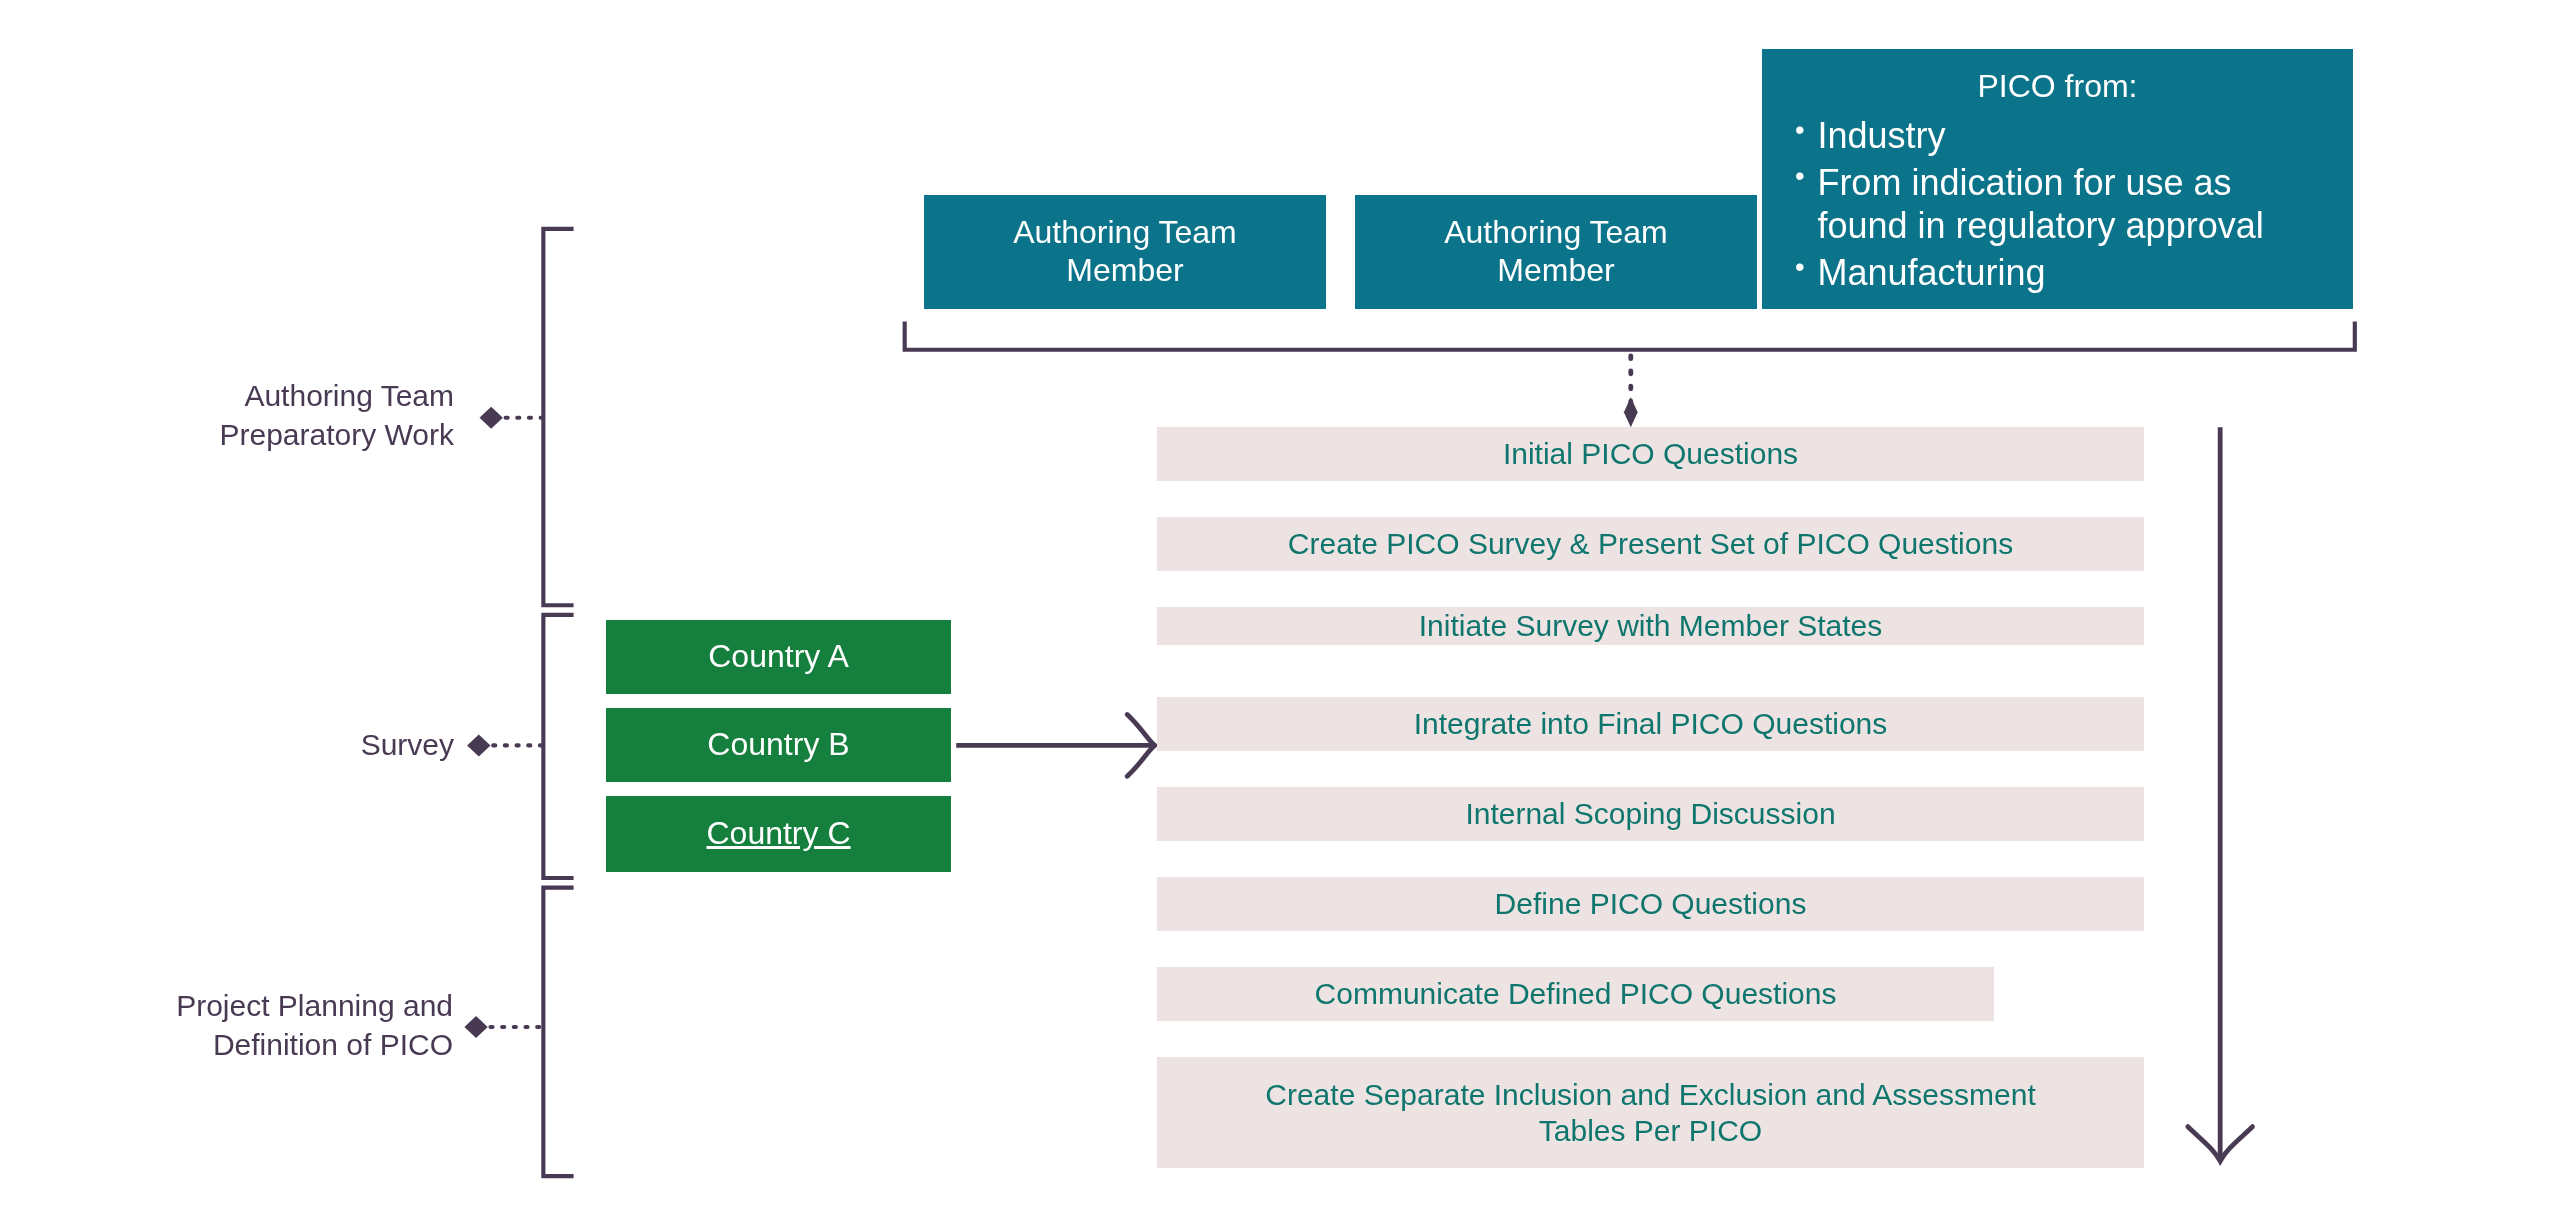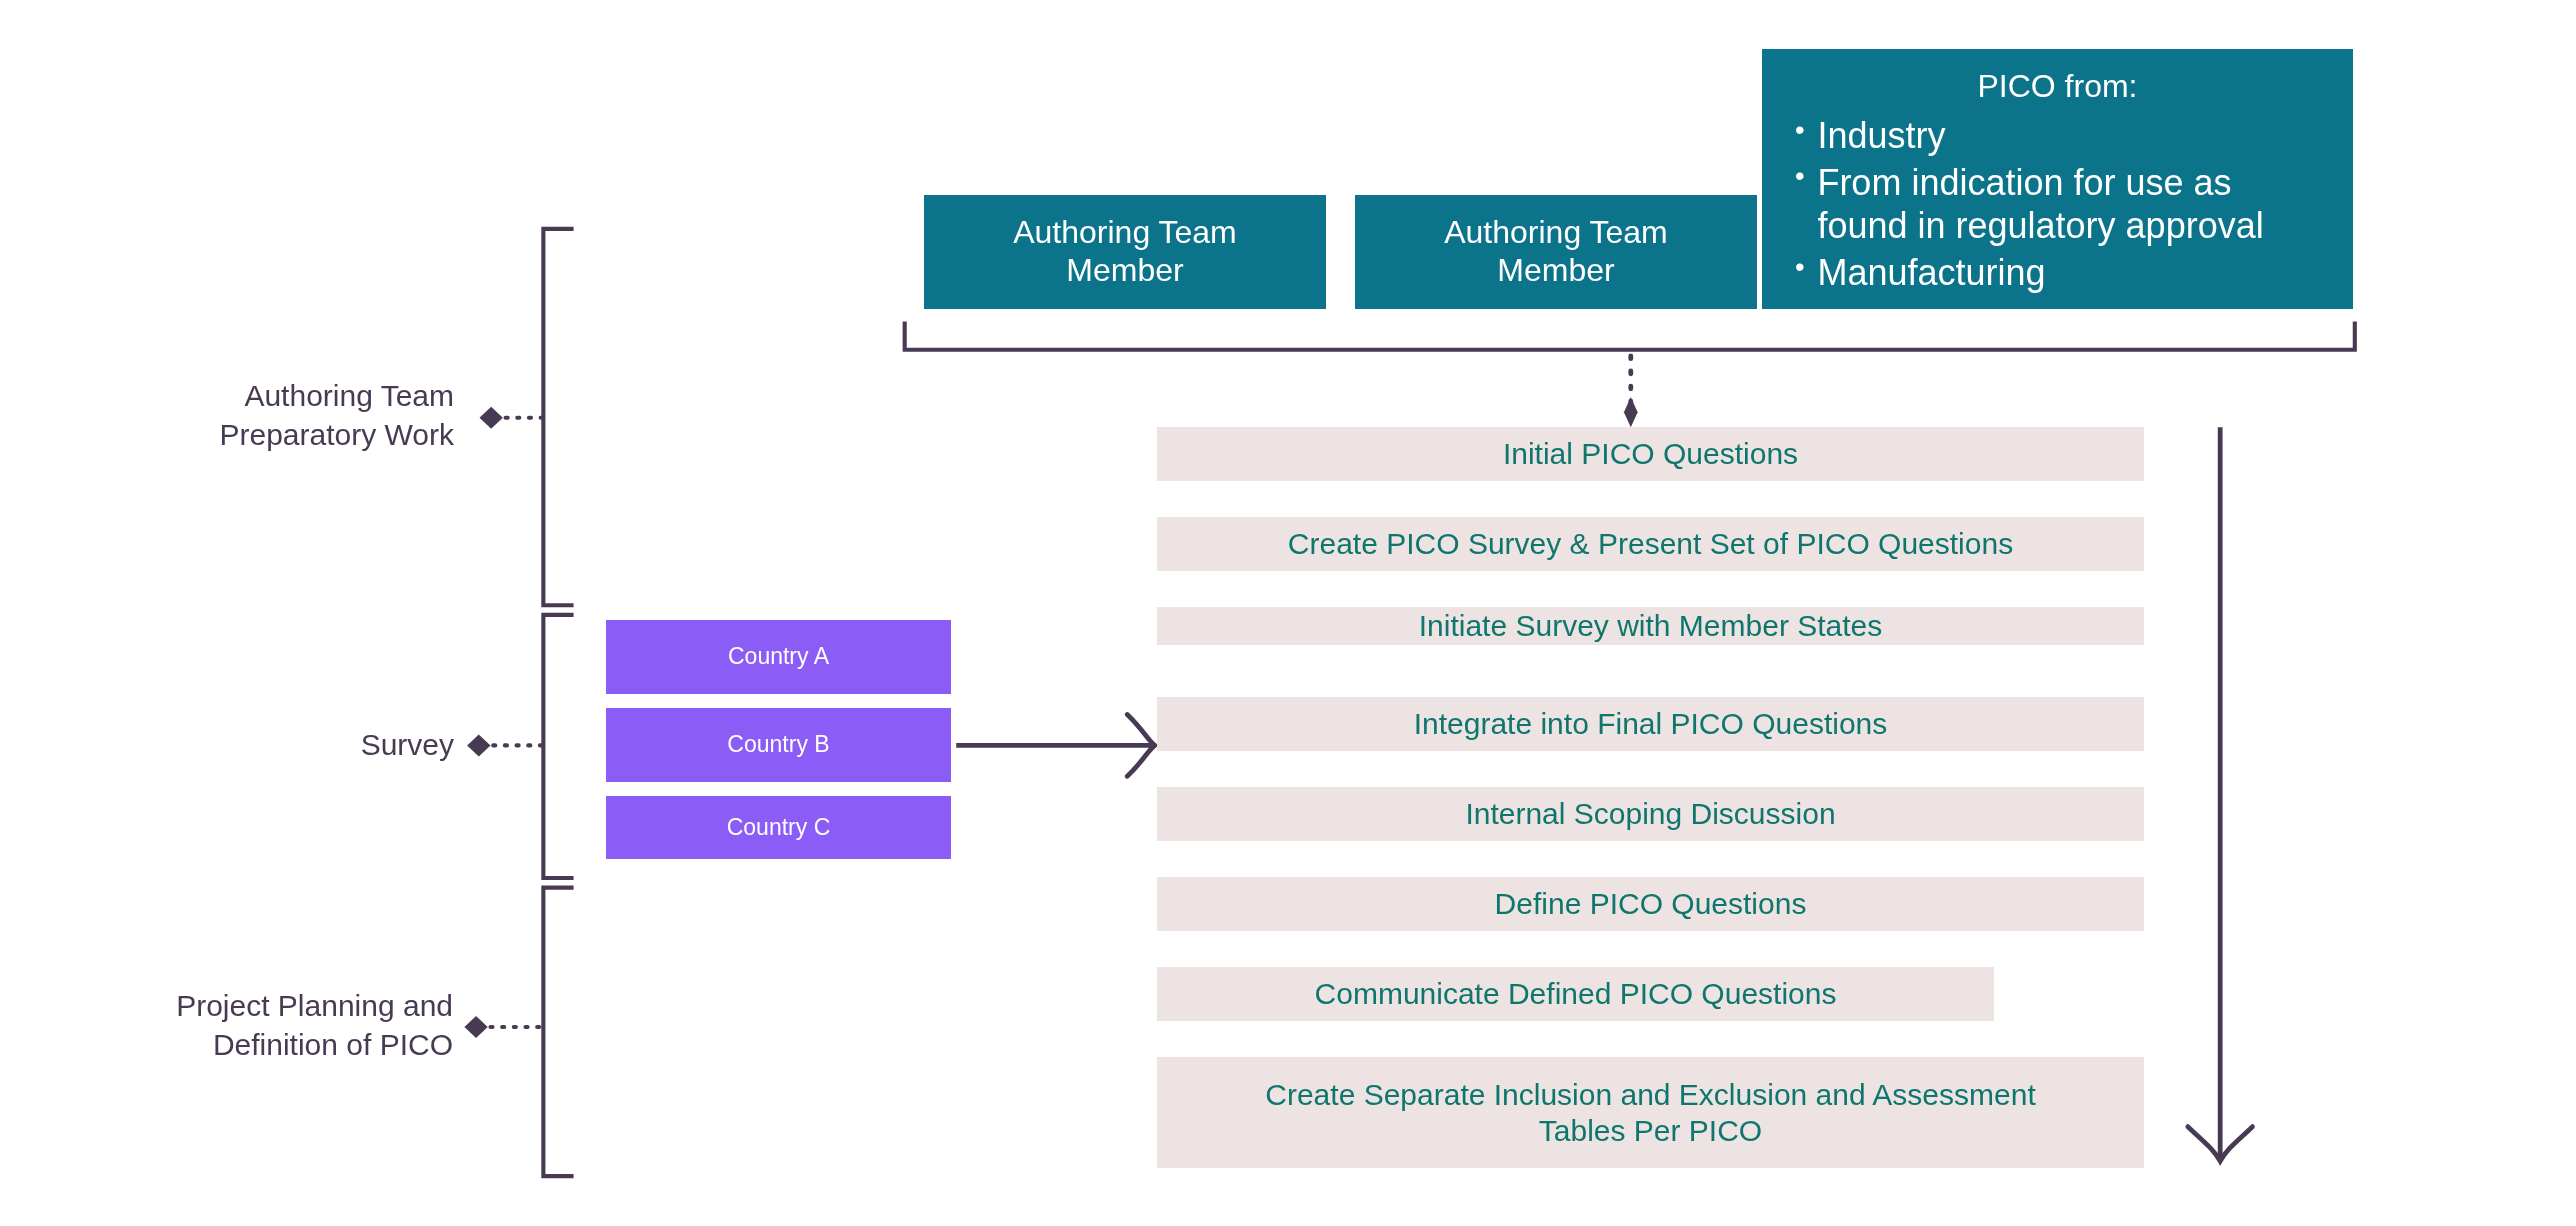--- a/index.html
+++ b/index.html
@@ -11,21 +11,21 @@
 
   .teal{background:#0b738a;color:#ffffff;font-size:32px;}
   .teal.pico{align-items:flex-start;justify-content:flex-start;
              flex-direction:column;padding:19px 23.4px 16.5px 23.4px;}
   .pico-title{width:100%;text-align:center;font-size:32px;margin-bottom:8.2px;}
   .pico-list{margin:0;padding:0;list-style:none;}
   .pico-list li{position:relative;padding-left:32px;font-size:36px;
                 line-height:1.22;margin-bottom:2.7px;text-align:left;}
   .pico-list li:before{content:"\2022";position:absolute;left:9.6px;top:-1.4px;font-size:27.5px;}
 
-  .magenta{background:#8b5cf6;color:#ffffff;font-size:23px;}
+  .magenta{background:#15803d;color:#ffffff;font-size:32px;}
 
   .pink{background:#ece3e2;color:#0f766e;font-size:30px;}
 
   .grouplabel{position:absolute;color:#483a53;font-size:30px;line-height:1.3;
               text-align:right;}
 
   svg.overlay{position:absolute;left:0;top:0;width:2576px;height:1227px;
               pointer-events:none;}
 </style>
 </head>
@@ -102,21 +102,21 @@
     <div class="pico-title">PICO from:</div>
     <ul class="pico-list">
       <li>Industry</li>
       <li>From indication for use as found in regulatory approval</li>
       <li>Manufacturing</li>
     </ul>
   </div>
 
   <div class="box magenta" style="left:606px;top:620px;width:345px;height:74px;">Country A</div>
   <div class="box magenta" style="left:606px;top:708px;width:345px;height:74px;">Country B</div>
-  <div class="box magenta" style="left:606px;top:796px;width:345px;height:63px;">Country C</div>
+  <div class="box magenta" style="left:606px;top:796px;width:345px;height:76px;text-decoration:underline;">Country C</div>
 
   <div class="box pink" style="left:1157px;top:427px;width:987px;height:54px;">Initial PICO Questions</div>
 
   <div class="box pink" style="left:1157px;top:517px;width:987px;height:54px;">Create PICO Survey &amp; Present Set of PICO Questions</div>
 
   <div class="box pink" style="left:1157px;top:607px;width:987px;height:38px;">Initiate Survey with Member States</div>
 
   <div class="box pink" style="left:1157px;top:697px;width:987px;height:54px;">Integrate into Final PICO Questions</div>
 
   <div class="box pink" style="left:1157px;top:787px;width:987px;height:54px;">Internal Scoping Discussion</div>

